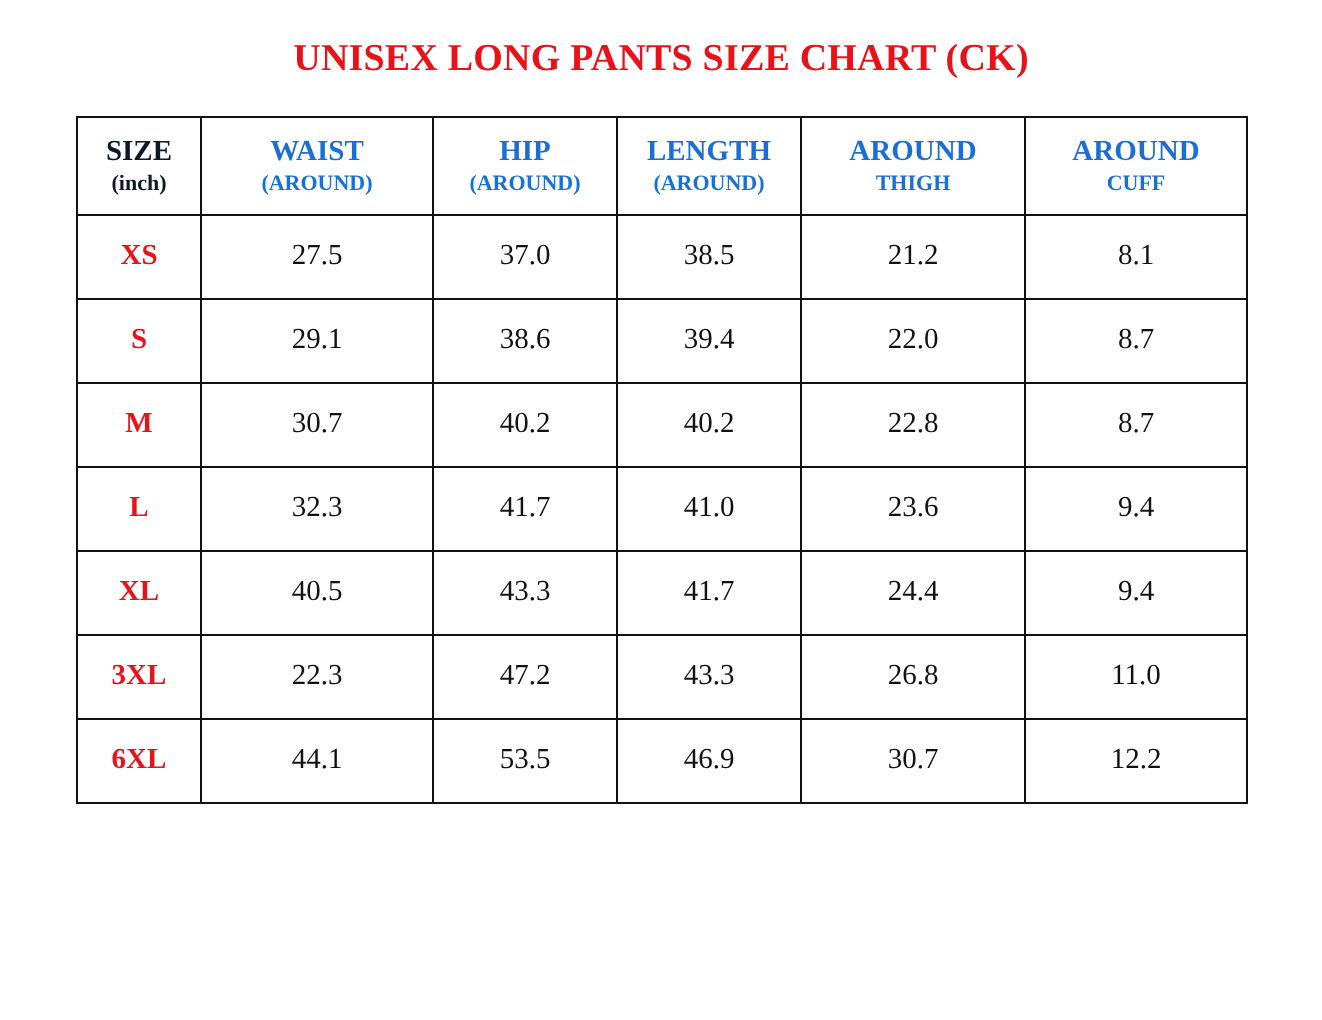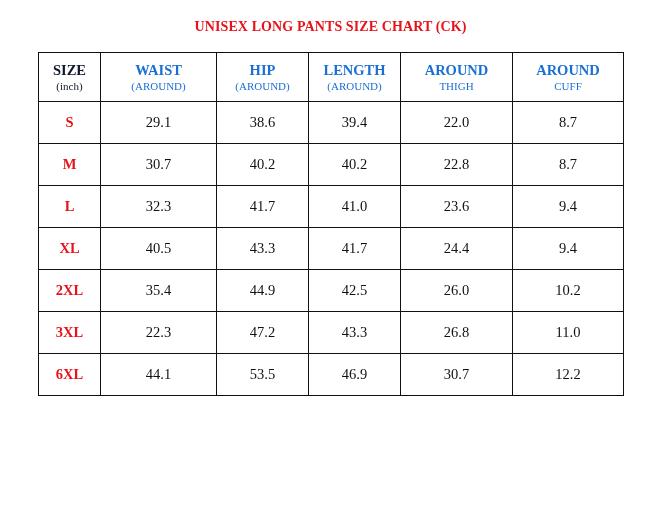--- a/index.html
+++ b/index.html
@@ -17,21 +17,21 @@
   .page {
     position: relative;
     width: 661px;
     height: 510px;
     box-sizing: border-box;
   }
   .chart-title {
     text-align: center;
     color: #e8131a;
     font-weight: bold;
-    font-size: 14px;
+    font-size: 19px;
     letter-spacing: 0.1px;
     padding-top: 19px;
     padding-bottom: 0;
     font-family: "Liberation Serif", "DejaVu Serif", serif;
   }
   .table-wrap {
     padding: 0 38px;
     margin-top: 17px;
   }
   table.size-chart {
@@ -53,21 +53,21 @@
     height: 42px;
     line-height: 1.15;
     padding: 3px 2px;
   }
   table.size-chart thead th.size-head {
     color: #0f172a;
   }
   .sub {
     display: block;
     font-size: 11px;
-    font-weight: normal;
+    font-weight: bold;
     margin-top: 1px;
   }
   table.size-chart tbody td {
     font-size: 14.5px;
     height: 37px;
     padding: 2px;
     color: #111111;
   }
   table.size-chart tbody td.size-cell {
     color: #e8131a;
@@ -120,20 +120,28 @@
             <span class="sub">THIGH</span>
           </th>
           <th>
             <span>AROUND</span>
             <span class="sub">CUFF</span>
           </th>
         </tr>
       </thead>
       <tbody>
         <tr>
+          <td class="size-cell">XS</td>
+          <td>27.5</td>
+          <td>37.0</td>
+          <td>38.5</td>
+          <td>21.2</td>
+          <td>8.1</td>
+        </tr>
+        <tr>
           <td class="size-cell">S</td>
           <td>29.1</td>
           <td>38.6</td>
           <td>39.4</td>
           <td>22.0</td>
           <td>8.7</td>
         </tr>
         <tr>
           <td class="size-cell">M</td>
           <td>30.7</td>
@@ -152,28 +160,20 @@
         </tr>
         <tr>
           <td class="size-cell">XL</td>
           <td>40.5</td>
           <td>43.3</td>
           <td>41.7</td>
           <td>24.4</td>
           <td>9.4</td>
         </tr>
         <tr>
-          <td class="size-cell">2XL</td>
-          <td>35.4</td>
-          <td>44.9</td>
-          <td>42.5</td>
-          <td>26.0</td>
-          <td>10.2</td>
-        </tr>
-        <tr>
           <td class="size-cell">3XL</td>
           <td>22.3</td>
           <td>47.2</td>
           <td>43.3</td>
           <td>26.8</td>
           <td>11.0</td>
         </tr>
         <tr>
           <td class="size-cell">6XL</td>
           <td>44.1</td>

